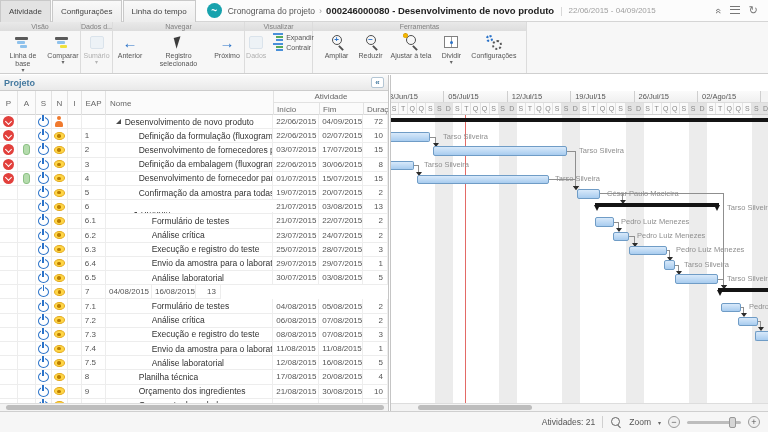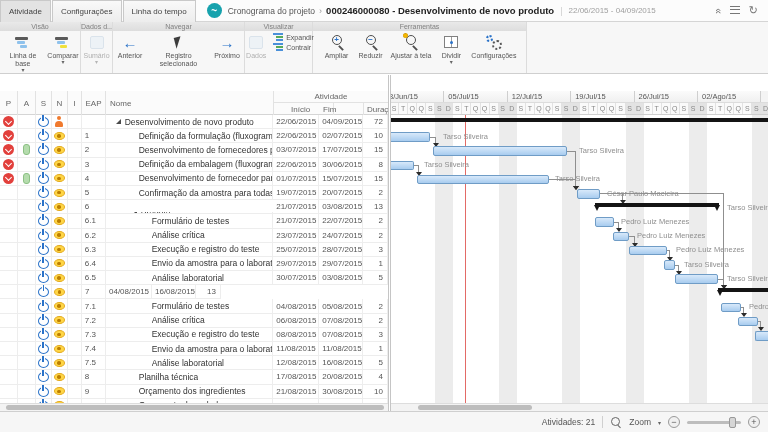--- a/index.html
+++ b/index.html
@@ -290,30 +290,34 @@
               <span class="g-big"></span>
             </span>
           </span>
         <span class="rlbl">Configurações</span>
       </div>
     </div>
   </div>
 </div>
 
 <div class="panel panel-left">
+  <div class="panel-title">
+    <span>Projeto</span>
+    <span class="collapse-btn">«</span>
+  </div>
   <div class="thead">
     <div class="th full" style="left:0;width:18px;">P</div>
     <div class="th full" style="left:18px;width:18px;">A</div>
     <div class="th full" style="left:36px;width:16px;">S</div>
     <div class="th full" style="left:52px;width:16px;">N</div>
     <div class="th full" style="left:68px;width:14px;">I</div>
     <div class="th full" style="left:82px;width:24px;">EAP</div>
     <div class="th full" style="left:106px;width:168px;justify-content:flex-start;padding-left:4px;">Nome</div>
     <div class="th group" style="left:274px;width:115px;">Atividade</div>
-    <div class="th half" style="left:288px;width:46px;">Início</div>
+    <div class="th half" style="left:274px;width:46px;">Início</div>
     <div class="th half" style="left:320px;width:44px;">Fim</div>
     <div class="th half" style="left:364px;width:25px;">Duração</div>
   </div>
   <div class="tbody">
       <div class="trow">
         <div class="tc w-p cc">
           <div class="pi-red"></div>
         </div>
         <div class="tc w-a cc"></div>
         <div class="tc w-s cc">

